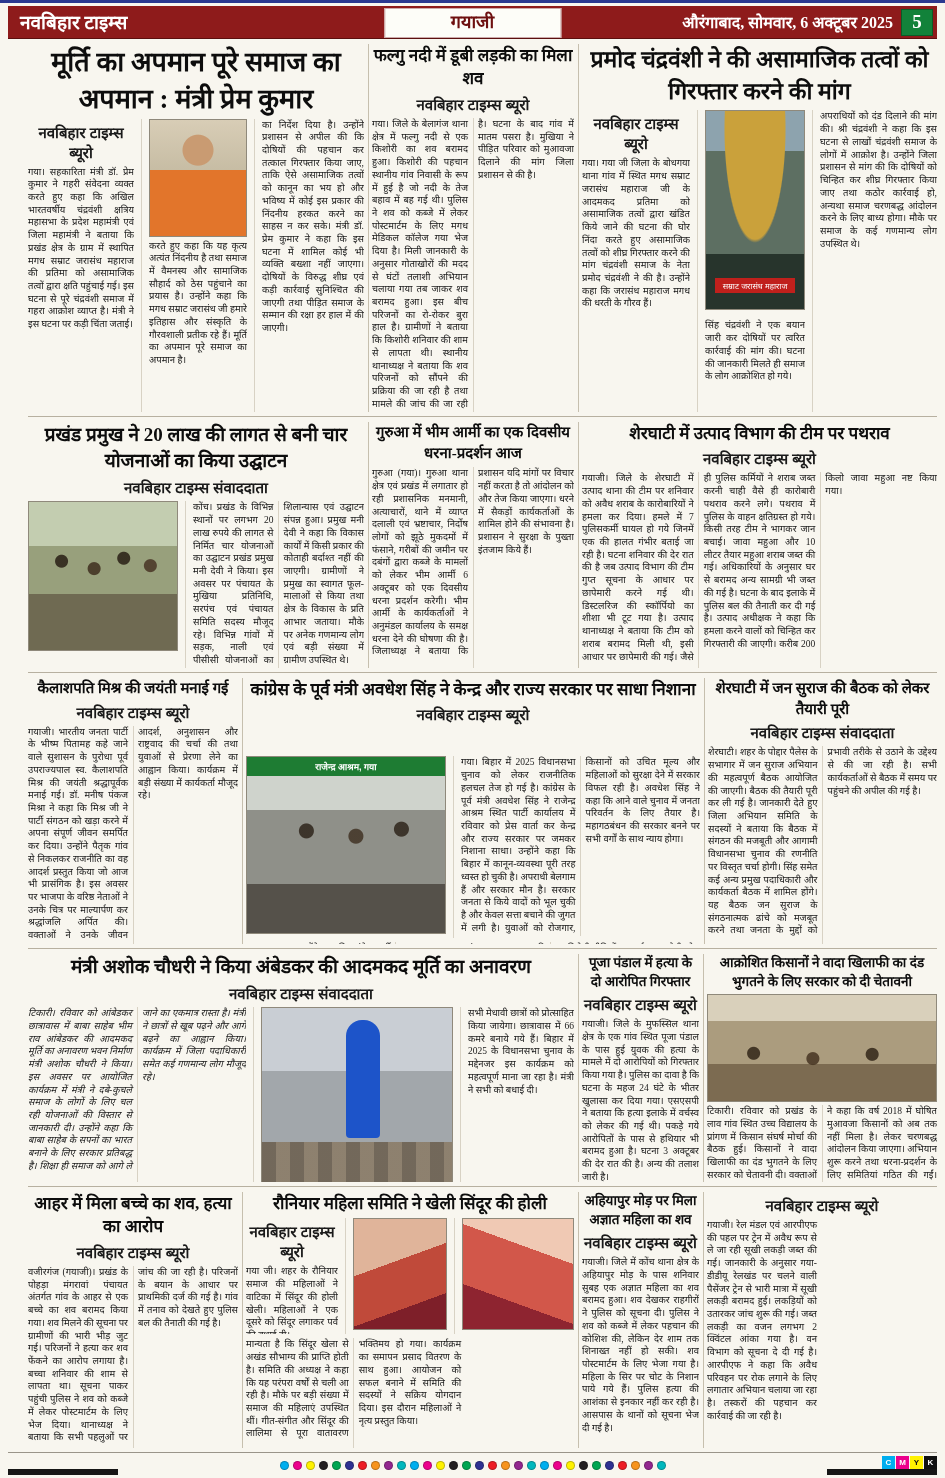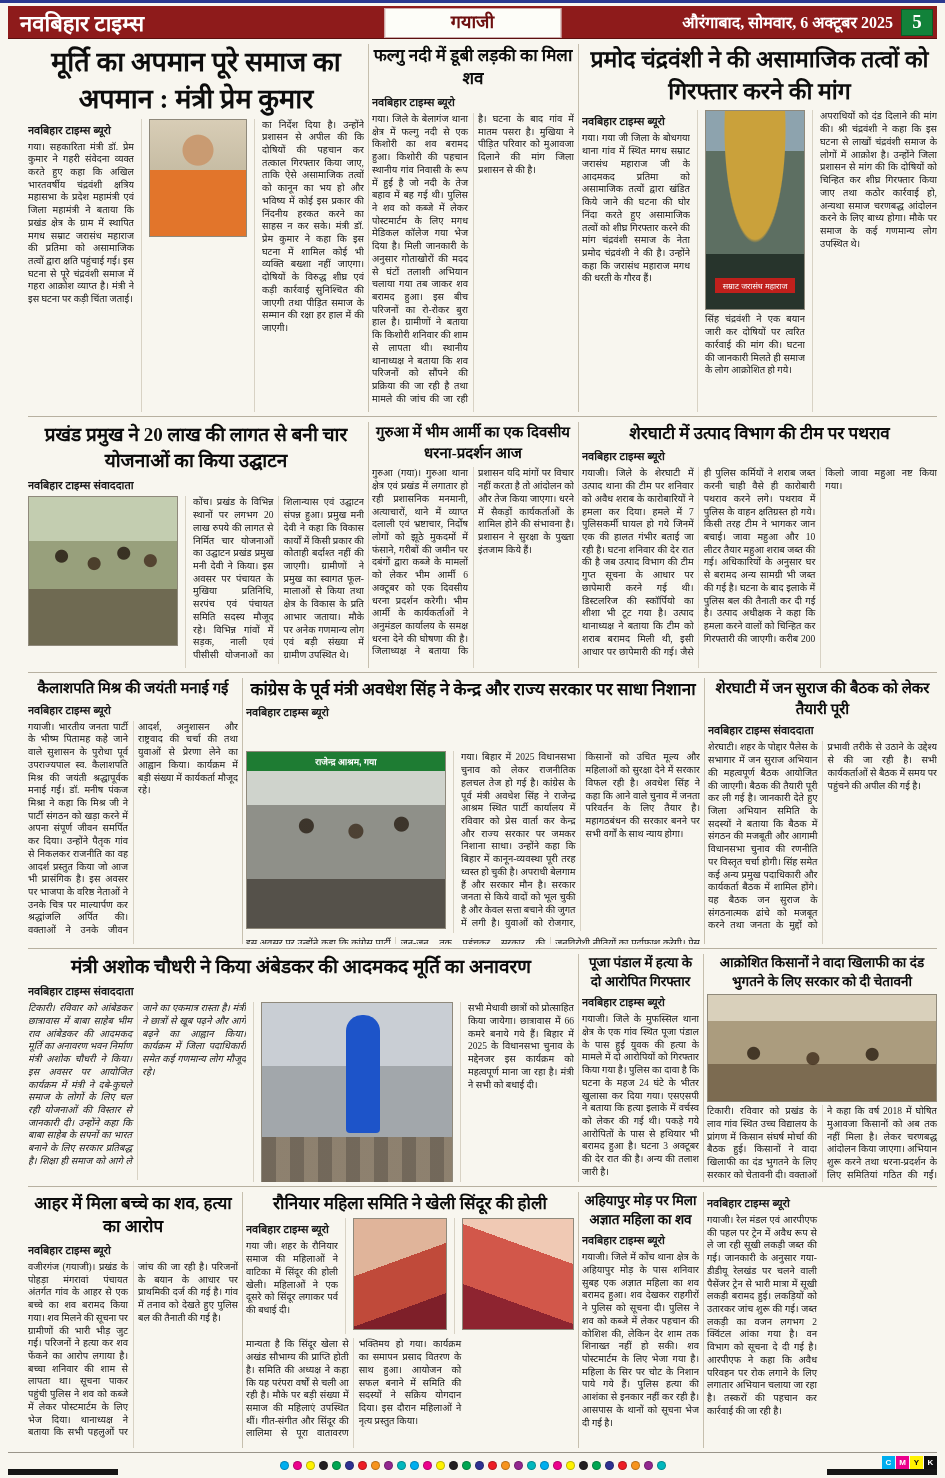--- a/index.html
+++ b/index.html
@@ -4,39 +4,39 @@
 <style>
   * { margin:0; padding:0; box-sizing:border-box; }
   html,body { background:#d8d4cb; }
   .page { position:relative; width:945px; height:1478px; margin:0 auto; background:#f8f6ef;
           font-family:"Liberation Serif", serif; color:#1a1a1a; overflow:hidden; }
   .topline { position:absolute; top:0; left:0; width:945px; height:3px; background:#2b3990; }
 
   
   .masthead { position:absolute; top:6px; left:8px; width:929px; height:33px; background:#8e1b1b;
               display:flex; align-items:center; border-bottom:1px solid #5c0f0f; }
-  .paper-name { color:#fff; font-weight:bold; font-size:22px; padding:0 12px; white-space:nowrap; }
+  .paper-name { color:#fff; font-weight:bold; font-size:19px; padding:0 12px; white-space:nowrap; }
   .edition-box { position:absolute; left:50%; top:2px; transform:translateX(-50%); background:#fdfdf8;
                  color:#6e1010; border:1px solid #caa; font-weight:bold; font-size:18px;
                  padding:3px 66px; line-height:1.2; }
   .mast-right { margin-left:auto; display:flex; align-items:center; gap:8px; padding-right:4px; }
   .dateline { color:#fff; font-size:16px; font-weight:bold; white-space:nowrap; }
   .pageno { background:#12823a; color:#fff; font-weight:bold; font-size:19px; width:32px; height:27px;
             display:flex; align-items:center; justify-content:center; border:1px solid #0a5c27; }
 
   
   .article { position:absolute; overflow:hidden; display:flex; flex-direction:column; }
   .hl { font-weight:bold; text-align:center; color:#0d0d0d; line-height:1.38; }
   .hl-xl { font-size:27px; }
   .hl-lg { font-size:23px; }
   .hl-md { font-size:19px; }
   .hl-m2 { font-size:17px; }
   .hl-sm { font-size:15px; }
   .hl-xs { font-size:13.5px; }
-  .byline { text-align:left; font-weight:bold; font-size:11px; margin:3px 0 4px;
+  .byline { text-align:center; font-weight:bold; font-size:15px; margin:3px 0 4px;
             font-family:"Liberation Sans", sans-serif; }
   .bt { font-size:9.5px; line-height:1.34; text-align:justify; }
   .cols-2 { column-count:2; column-gap:10px; column-rule:1px solid #d8d2c4; column-fill:auto; overflow:hidden; }
   .cols-3 { column-count:3; column-gap:10px; column-rule:1px solid #d8d2c4; column-fill:auto; overflow:hidden; }
   .colrow { display:flex; flex:1; overflow:hidden; }
   .col { overflow:hidden; }
   .col + .col { border-left:1px solid #d8d2c4; padding-left:7px; margin-left:7px; }
 
   
   .photo { position:relative; overflow:hidden; background:#b9b2a2; border:1px solid #8f897b; flex:none; }
@@ -107,20 +107,21 @@
 
   <section class="article" style="left:28px;top:44px;width:336px;height:368px;">
     <div class="hl hl-xl">मूर्ति का अपमान पूरे समाज का अपमान : मंत्री प्रेम कुमार</div>
     <div class="colrow">
       <div class="col" style="width:106px;">
         <div class="byline">नवबिहार टाइम्स ब्यूरो</div>
         <p class="bt">गया। सहकारिता मंत्री डॉ. प्रेम कुमार ने गहरी संवेदना व्यक्त करते हुए कहा कि अखिल भारतवर्षीय चंद्रवंशी क्षत्रिय महासभा के प्रदेश महामंत्री एवं जिला महामंत्री ने बताया कि प्रखंड क्षेत्र के ग्राम में स्थापित मगध सम्राट जरासंध महाराज की प्रतिमा को असामाजिक तत्वों द्वारा क्षति पहुंचाई गई। इस घटना से पूरे चंद्रवंशी समाज में गहरा आक्रोश व्याप्त है। मंत्री ने इस घटना पर कड़ी चिंता जताई।</p>
       </div>
       <div class="col" style="width:106px;">
         <div class="photo photo-minister"></div>
+        <p class="bt" style="margin-top:3px;">करते हुए कहा कि यह कृत्य अत्यंत निंदनीय है तथा समाज में वैमनस्य और सामाजिक सौहार्द को ठेस पहुंचाने का प्रयास है। उन्होंने कहा कि मगध सम्राट जरासंध जी हमारे इतिहास और संस्कृति के गौरवशाली प्रतीक रहे हैं। मूर्ति का अपमान पूरे समाज का अपमान है।</p>
       </div>
       <div class="col" style="flex:1;">
         <p class="bt">का निर्देश दिया है। उन्होंने प्रशासन से अपील की कि दोषियों की पहचान कर तत्काल गिरफ्तार किया जाए, ताकि ऐसे असामाजिक तत्वों को कानून का भय हो और भविष्य में कोई इस प्रकार की निंदनीय हरकत करने का साहस न कर सके। मंत्री डॉ. प्रेम कुमार ने कहा कि इस घटना में शामिल कोई भी व्यक्ति बख्शा नहीं जाएगा। दोषियों के विरुद्ध शीघ्र एवं कड़ी कार्रवाई सुनिश्चित की जाएगी तथा पीड़ित समाज के सम्मान की रक्षा हर हाल में की जाएगी।</p>
       </div>
     </div>
   </section>
 
   <section class="article" style="left:372px;top:44px;width:202px;height:368px;">
     <div class="hl hl-m2">फल्गु नदी में डूबी लड़की का मिला शव</div>
     <div class="byline">नवबिहार टाइम्स ब्यूरो</div>
@@ -131,21 +132,21 @@
     <div class="hl hl-lg">प्रमोद चंद्रवंशी ने की असामाजिक तत्वों को गिरफ्तार करने की मांग</div>
     <div class="colrow" style="margin-top:3px;">
       <div class="col" style="width:108px;">
         <div class="byline">नवबिहार टाइम्स ब्यूरो</div>
         <p class="bt">गया। गया जी जिला के बोधगया थाना गांव में स्थित मगध सम्राट जरासंध महाराज जी के आदमकद प्रतिमा को असामाजिक तत्वों द्वारा खंडित किये जाने की घटना की घोर निंदा करते हुए असामाजिक तत्वों को शीघ्र गिरफ्तार करने की मांग चंद्रवंशी समाज के नेता प्रमोद चंद्रवंशी ने की है। उन्होंने कहा कि जरासंध महाराज मगध की धरती के गौरव हैं।</p>
       </div>
       <div class="col" style="width:108px;">
         <div class="photo photo-statue">
           <div class="plaque">सम्राट जरासंध महाराज</div>
         </div>
-        <p class="bt" style="margin-top:3px;">सिंह चंद्रवंशी ने एक बयान जारी कर दोषियों पर त्वरित कार्रवाई की मांग की। घटना की जानकारी मिलते ही समाज के लोग आक्रोशित हो गये।</p>
+        <p class="bt" style="margin-top:9px;">सिंह चंद्रवंशी ने एक बयान जारी कर दोषियों पर त्वरित कार्रवाई की मांग की। घटना की जानकारी मिलते ही समाज के लोग आक्रोशित हो गये।</p>
       </div>
       <div class="col" style="flex:1;">
         <p class="bt">अपराधियों को दंड दिलाने की मांग की। श्री चंद्रवंशी ने कहा कि इस घटना से लाखों चंद्रवंशी समाज के लोगों में आक्रोश है। उन्होंने जिला प्रशासन से मांग की कि दोषियों को चिन्हित कर शीघ्र गिरफ्तार किया जाए तथा कठोर कार्रवाई हो, अन्यथा समाज चरणबद्ध आंदोलन करने के लिए बाध्य होगा। मौके पर समाज के कई गणमान्य लोग उपस्थित थे।</p>
       </div>
     </div>
   </section>
 
   <div class="hrule" style="top:416px;"></div>
 
   <section class="article" style="left:28px;top:422px;width:336px;height:246px;">

